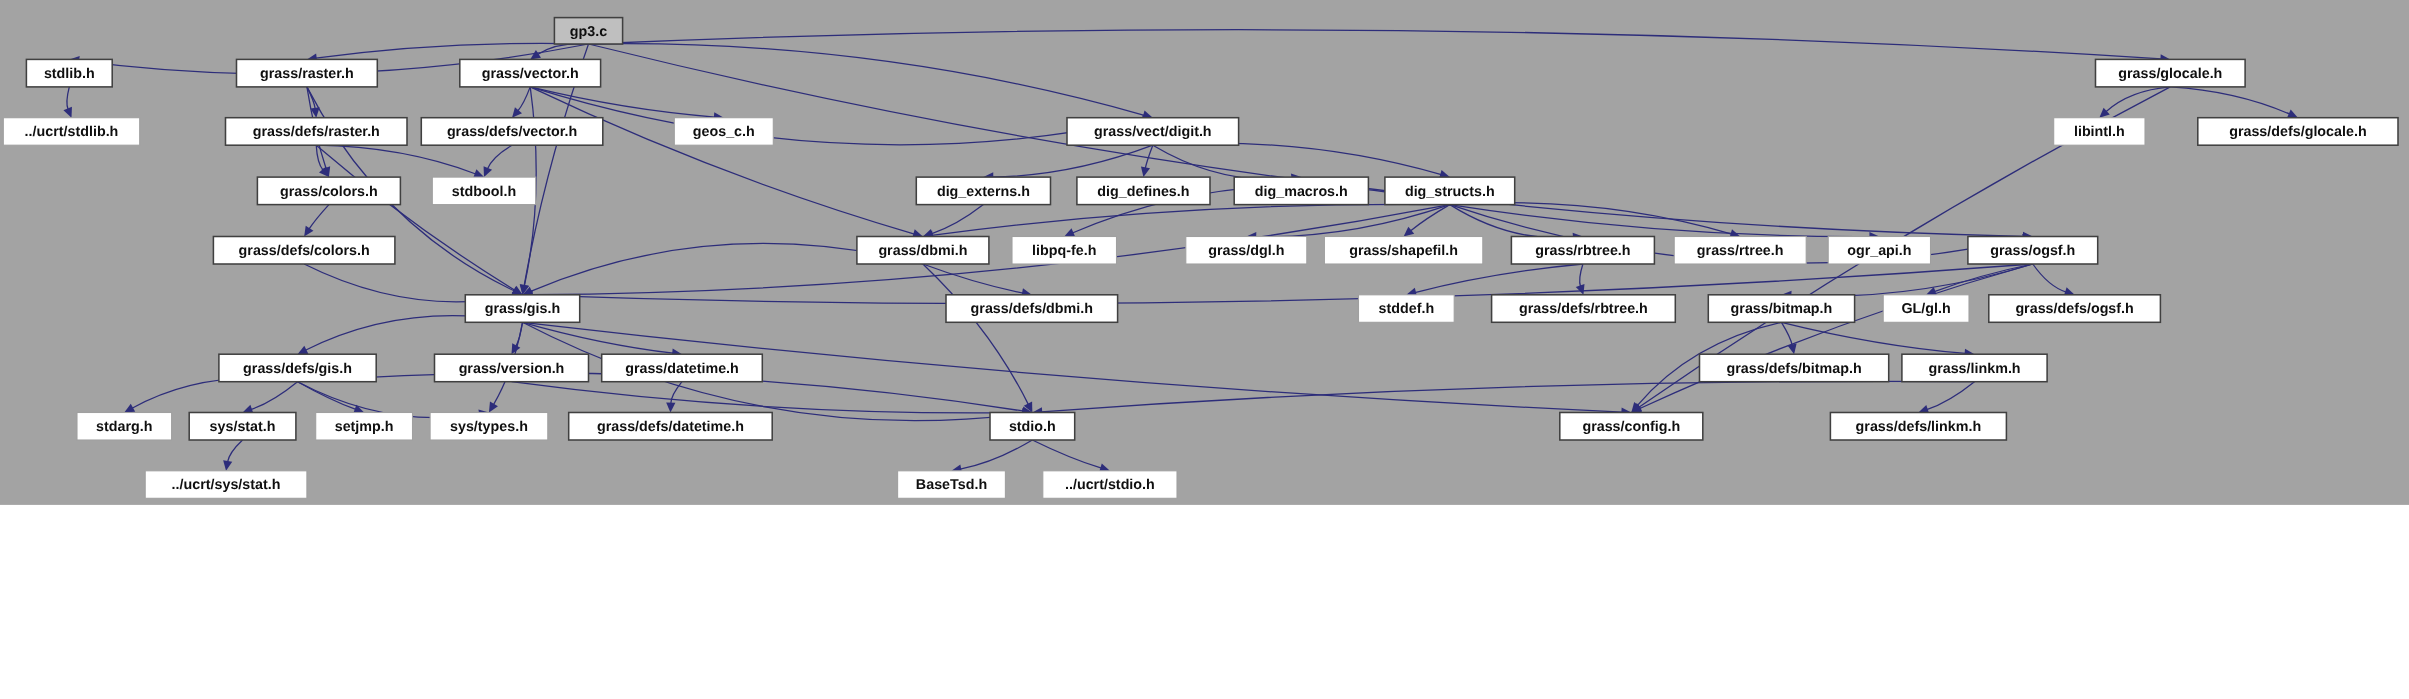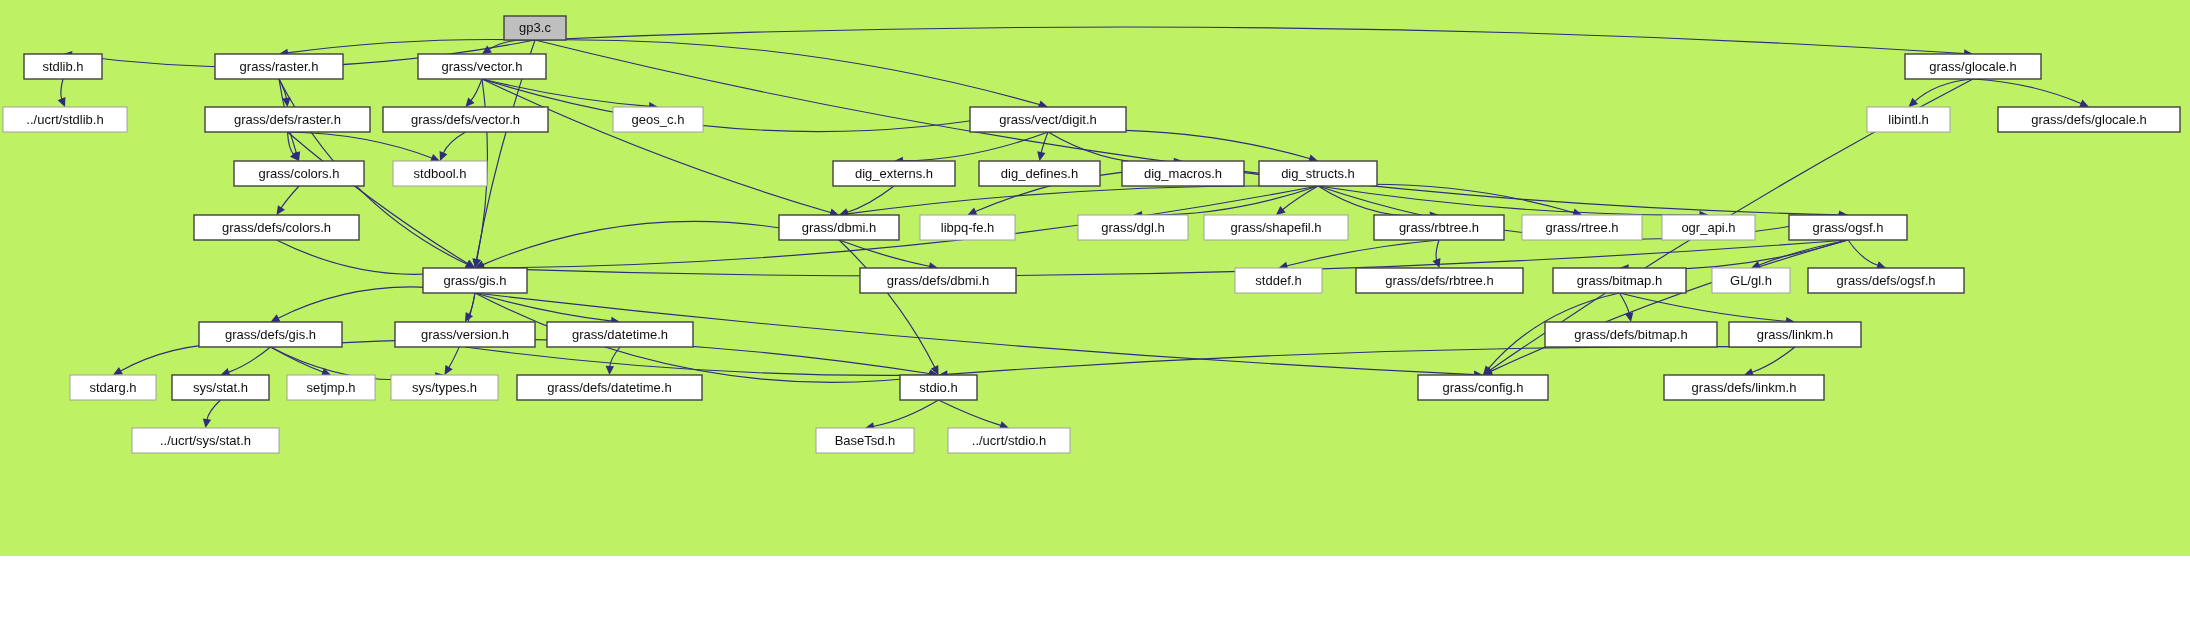--- a/index.html
+++ b/index.html
@@ -3,23 +3,24 @@
 <meta charset="utf-8">
 <style>
   html, body {
     margin: 0;
     padding: 0;
     background: #ffffff;
   }
   #graph-root {
     position: relative;
     width: 2190px;
-    height: 556px;
-    background: #bef264;
+    height: 459px;
+    background: #a3a3a3;
     font-family: "Liberation Sans", sans-serif;
+    font-weight: bold;
   }
   svg#dep-graph {
     display: block;
     width: 2190px;
     height: 635px;
   }
   .node-box {
     fill: #ffffff;
     stroke: #a0a0a0;
     stroke-width: 1px;

